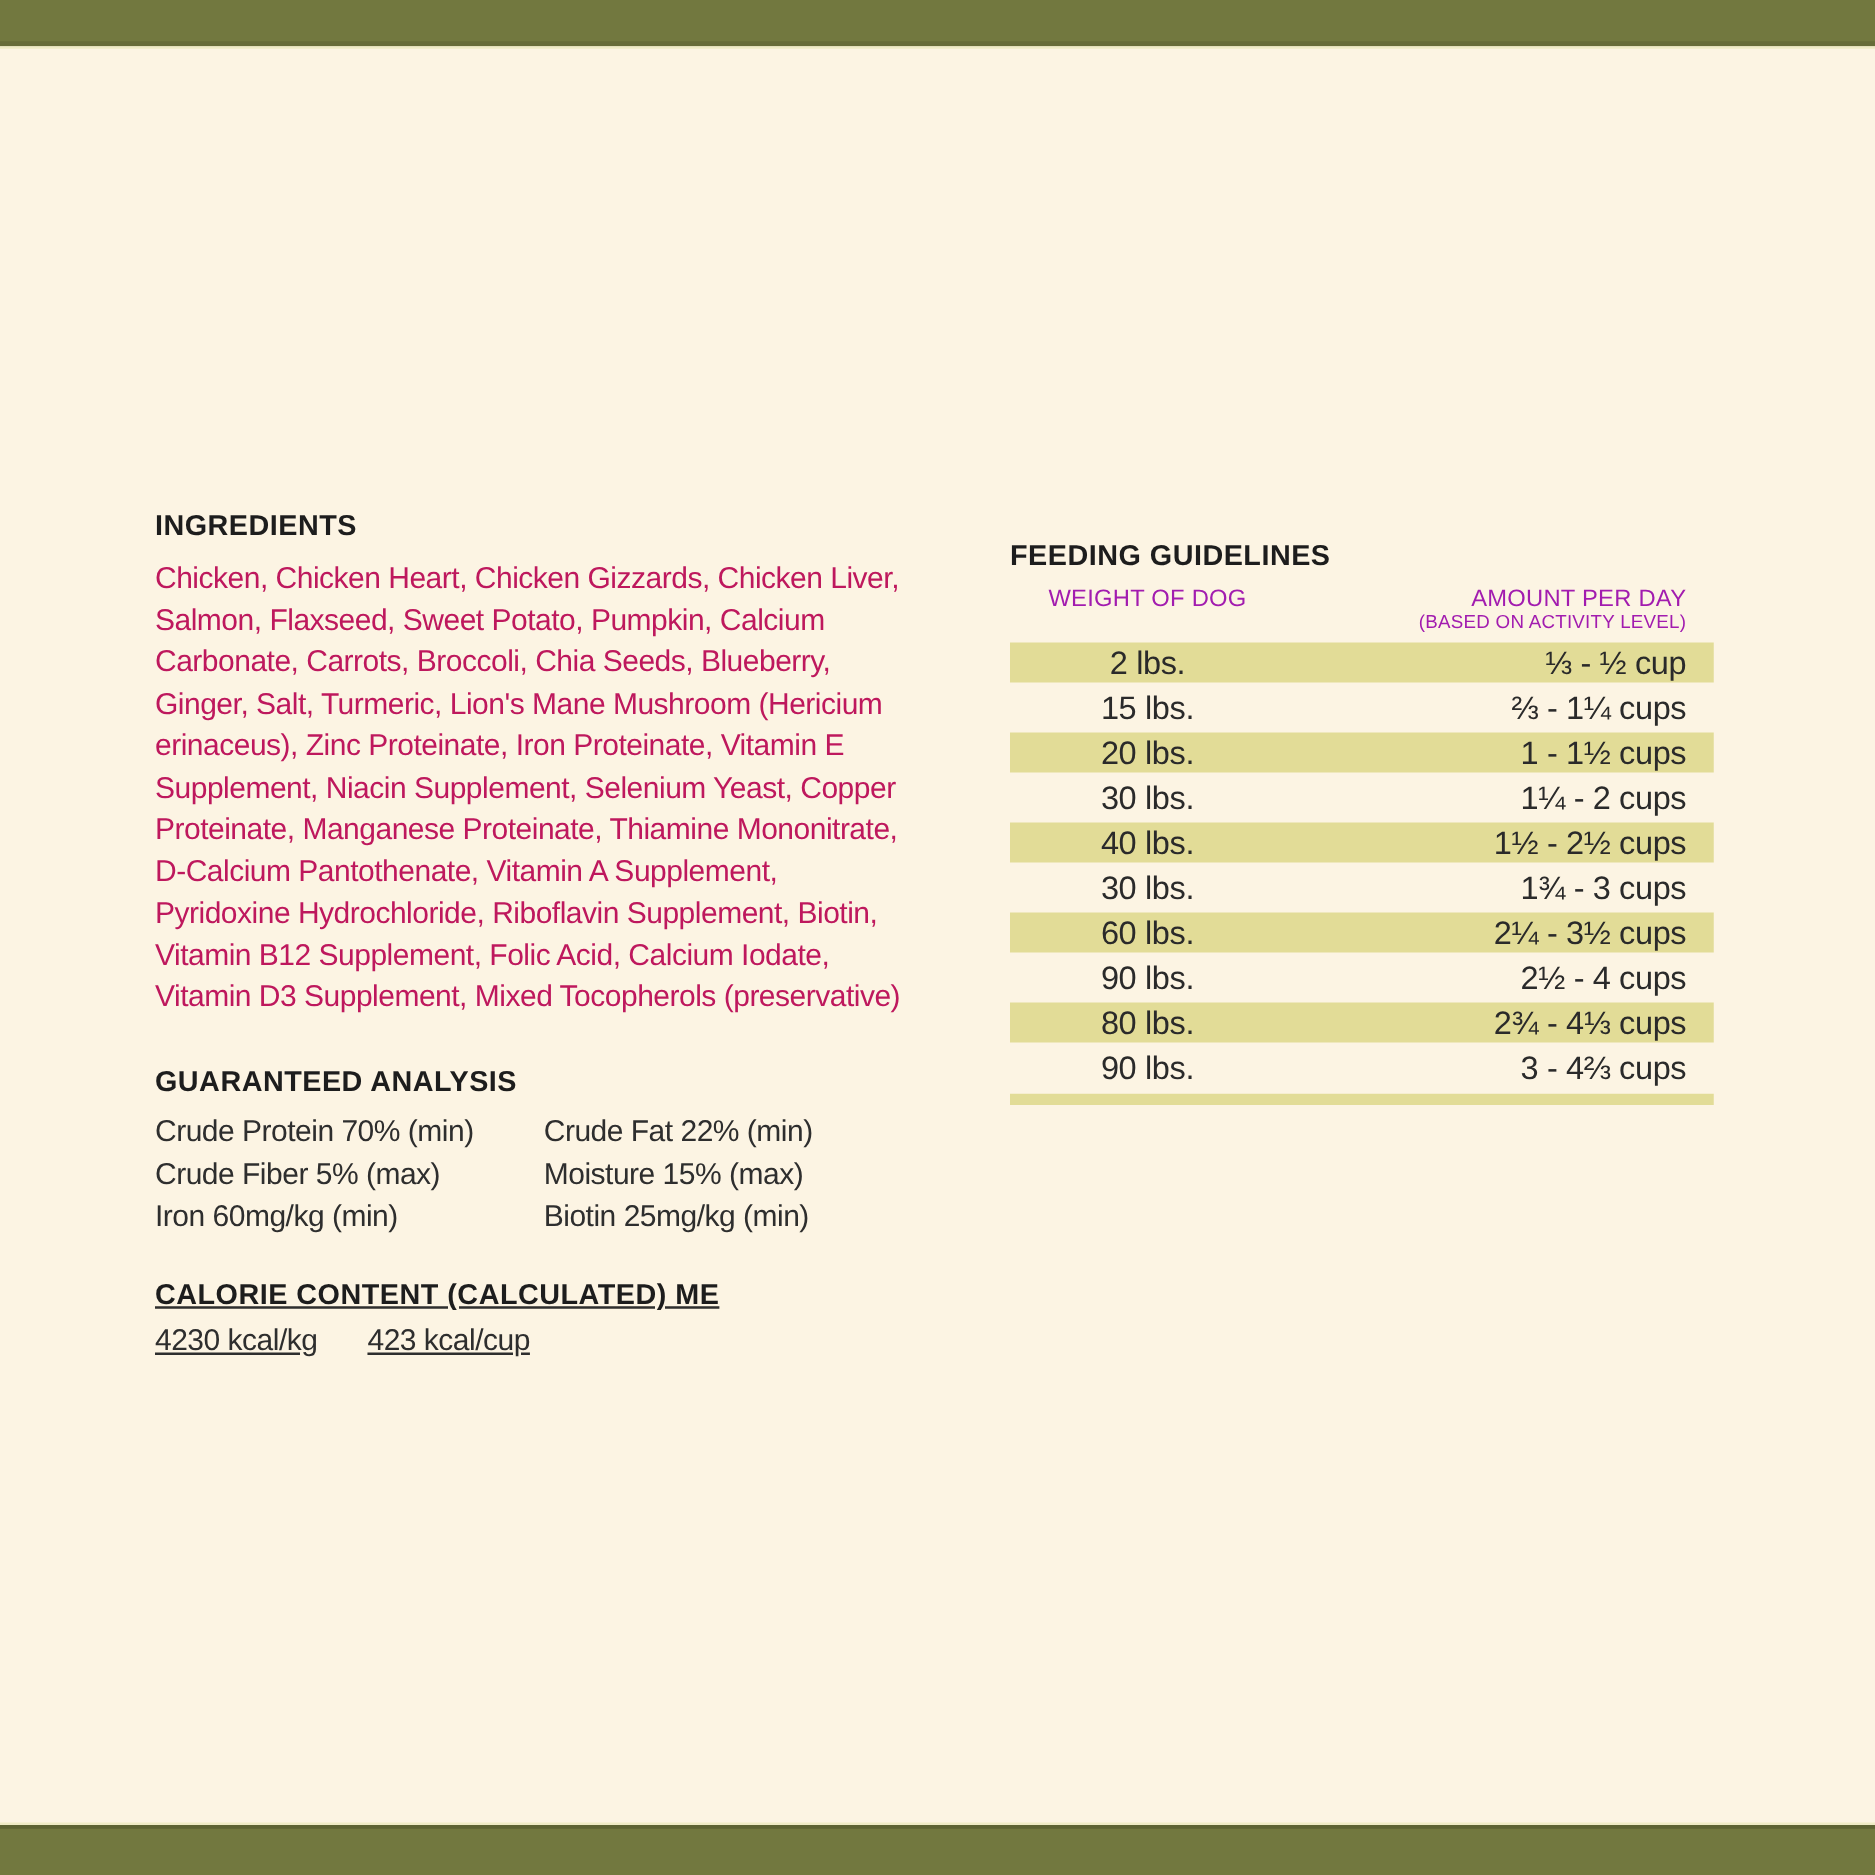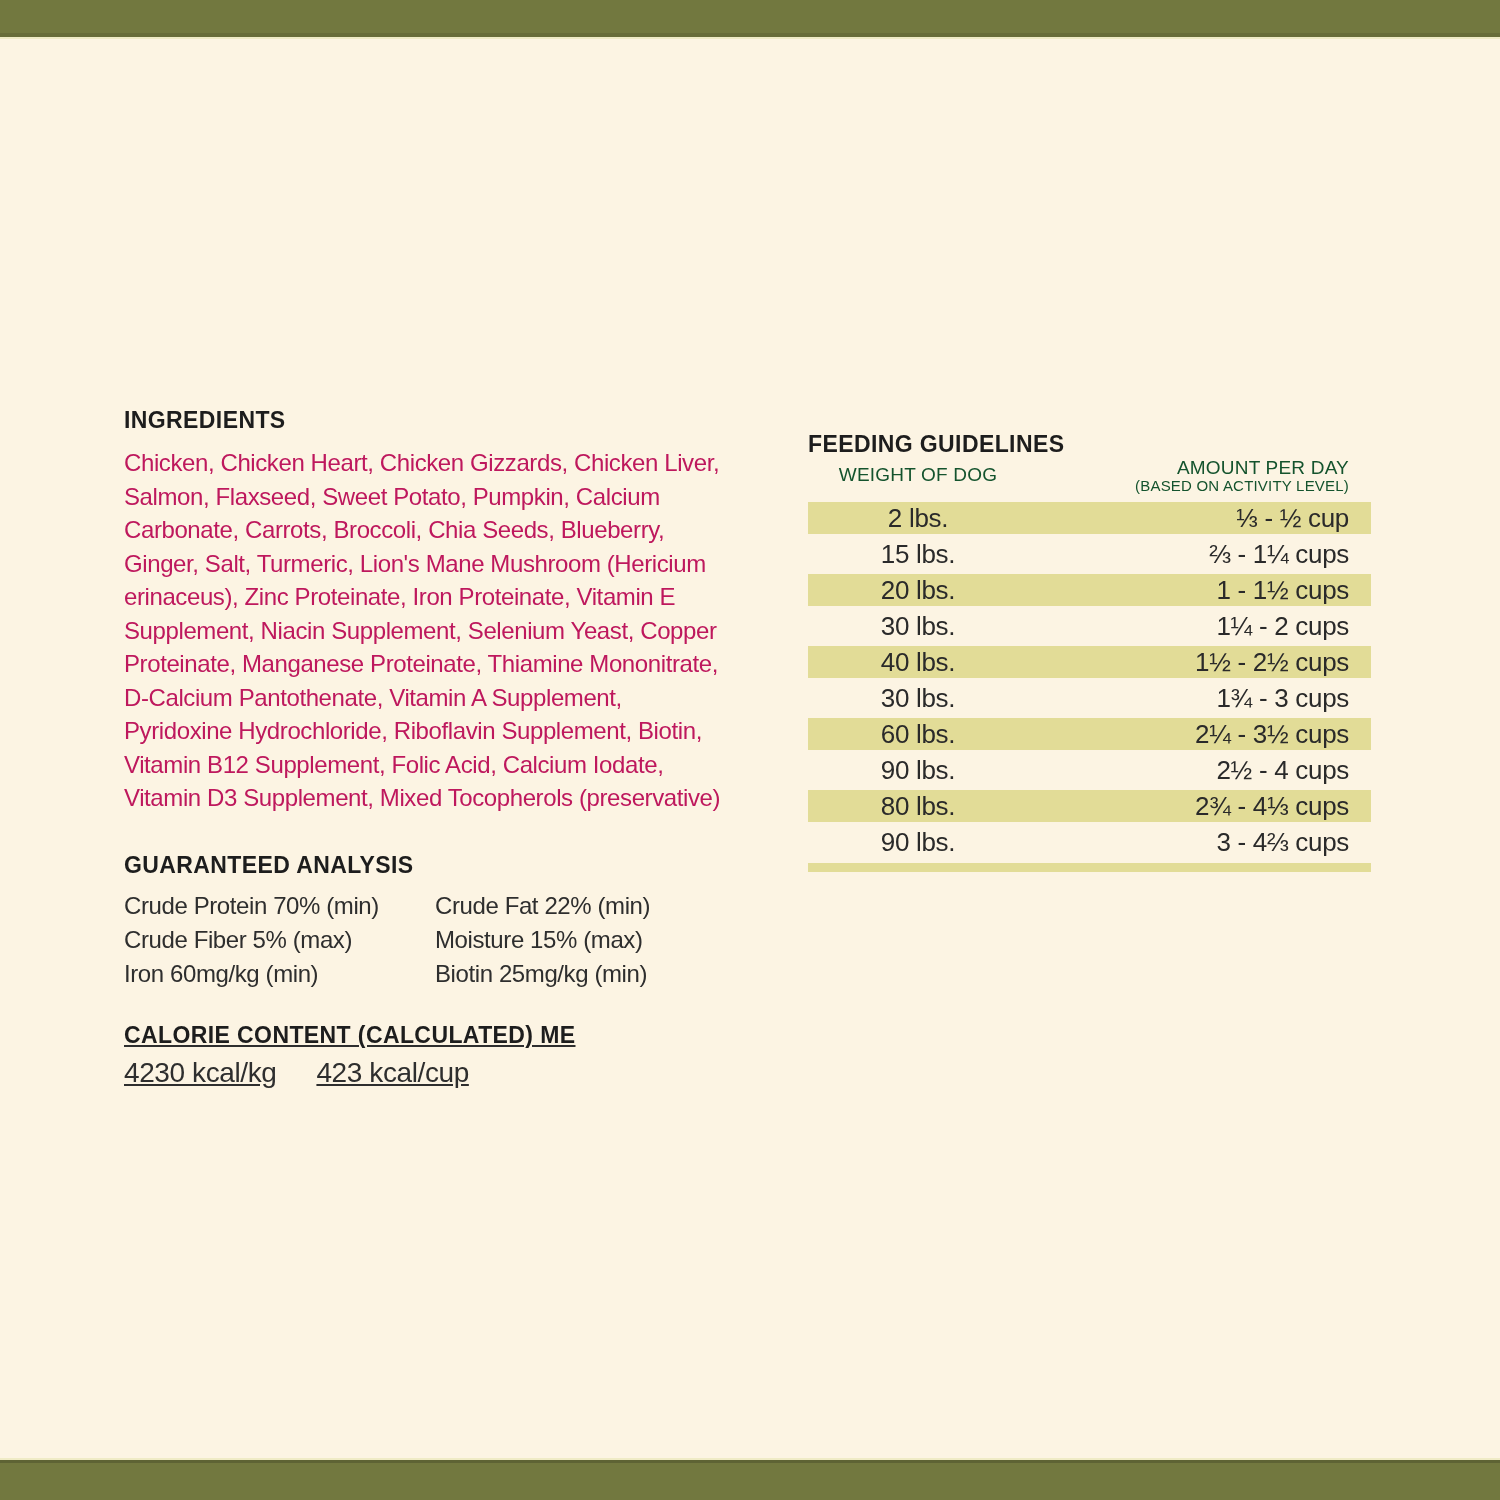--- a/index.html
+++ b/index.html
@@ -72,34 +72,35 @@
   }
 
   
   #calorie {
     position: absolute; left: 124px; top: 1022px; width: 690px; text-decoration: underline;
   }
   #calorie .cal-values {
     margin-top: 9px;
     display: flex;
     gap: 40px;
-    font-size: 28px;
+    font-size: 24px;
     line-height: 32px;
     letter-spacing: -0.4px;
   }
 
   
   #feeding {
     position: absolute; left: 808px; top: 431px; width: 563px;
   }
   .fg-header {
     display: flex;
-    align-items: center;
+    align-items: flex-start;
+    margin-top: 12px;
     padding-bottom: 6px;
-    color: #14532d;
+    color: #a21caf;
   }
   .fg-header .col1 {
     width: 220px;
     text-align: center;
     font-size: 19px;
     letter-spacing: 0.2px;
     padding-bottom: 2px;
   }
   .fg-header .col2 {
     flex: 1;

